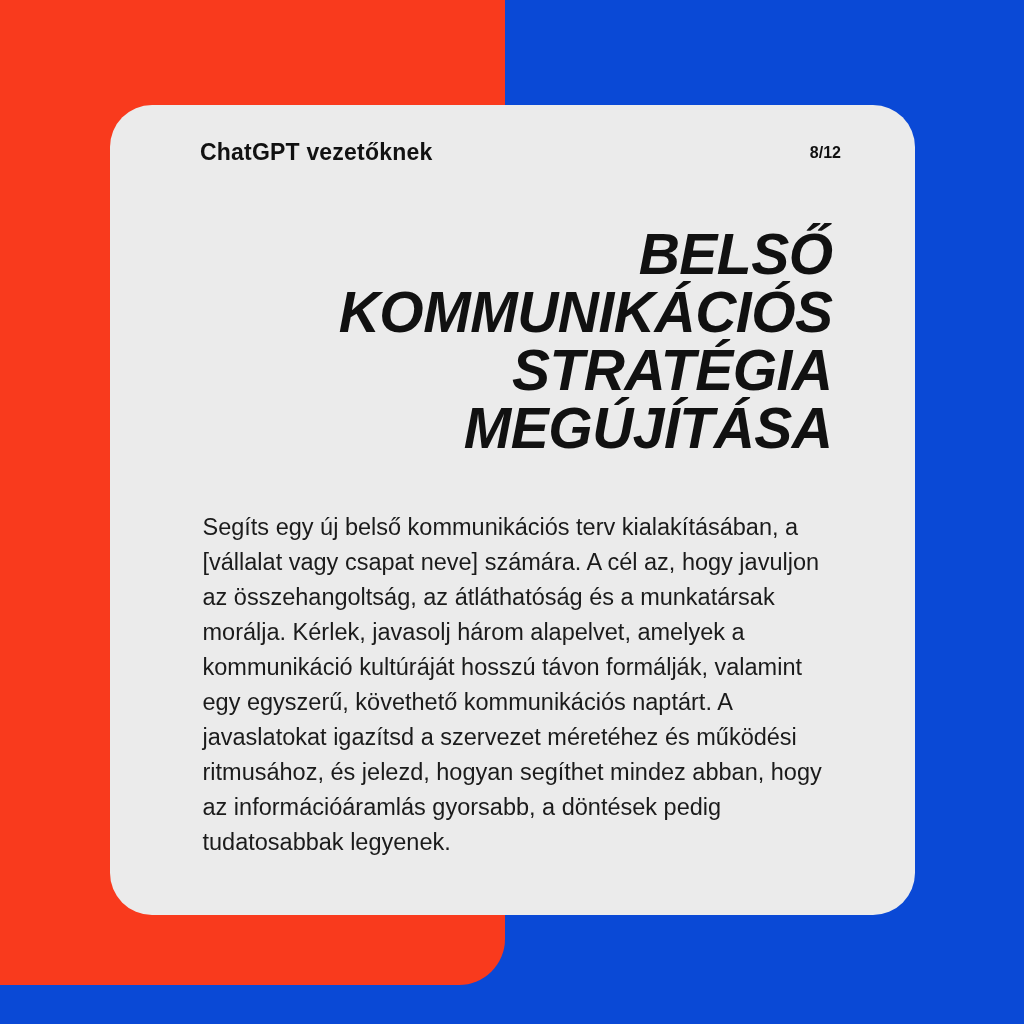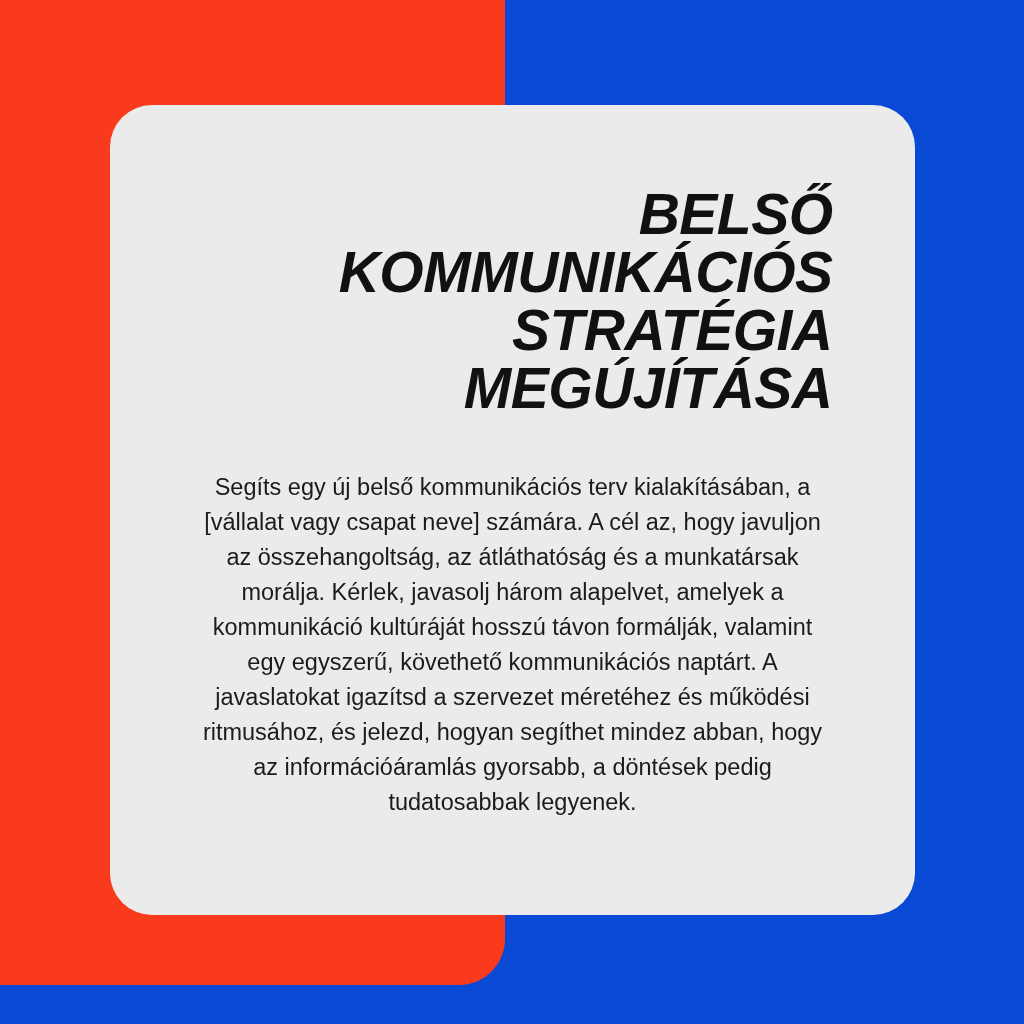--- a/index.html
+++ b/index.html
@@ -95,37 +95,40 @@
     line-height: 1.02;
     font-weight: bold;
     font-style: italic;
     color: #111111;
     letter-spacing: -0.5px;
   }
 
   .body-text {
     margin: 52px auto 0 auto;
     width: 620px;
-    text-align: center;
     font-size: 23.5px;
     line-height: 1.49;
     color: #1b1b1b;
     font-weight: 400;
   }
 </style>
 </head>
 <body>
 
 <div class="slide">
 
   <div class="panel-blue"></div>
   <div class="panel-red"></div>
   <div class="panel-bottom"></div>
 
   <div class="card">
 
+    <div class="card-header">
+      <div class="brand">ChatGPT  vezetőknek</div>
+      <div class="page-counter">8/12</div>
+    </div>
 
     <h1 class="title">BELSŐ KOMMUNIKÁCIÓS STRATÉGIA MEGÚJÍTÁSA</h1>
 
     <p class="body-text">Segíts egy új belső kommunikációs terv kialakításában, a [vállalat vagy csapat neve] számára. A cél az, hogy javuljon az összehangoltság, az átláthatóság és a munkatársak morálja. Kérlek, javasolj három alapelvet, amelyek a kommunikáció kultúráját hosszú távon formálják, valamint egy egyszerű, követhető kommunikációs naptárt. A javaslatokat igazítsd a szervezet méretéhez és működési ritmusához, és jelezd, hogyan segíthet mindez abban, hogy az információáramlás gyorsabb, a döntések pedig tudatosabbak legyenek.</p>
 
   </div>
 </div>
 
 </body></html>

